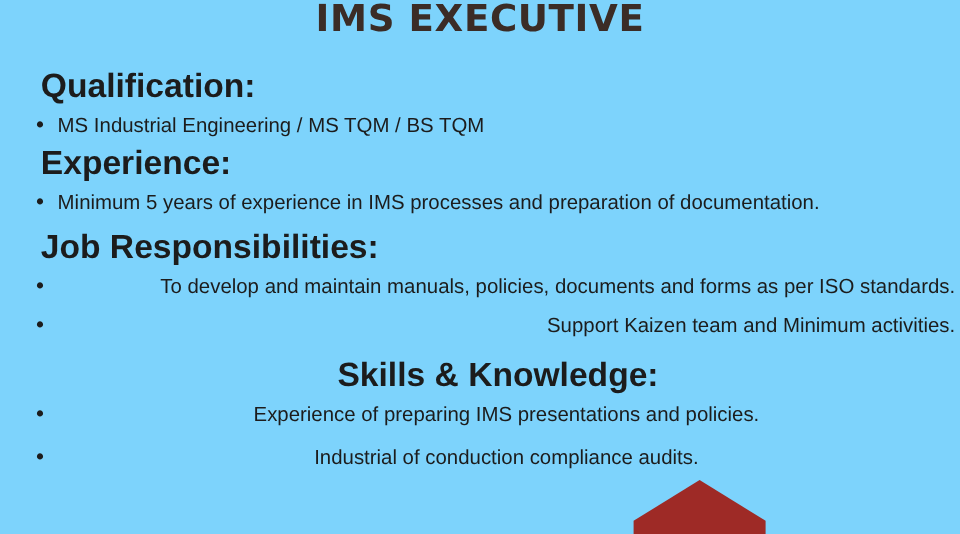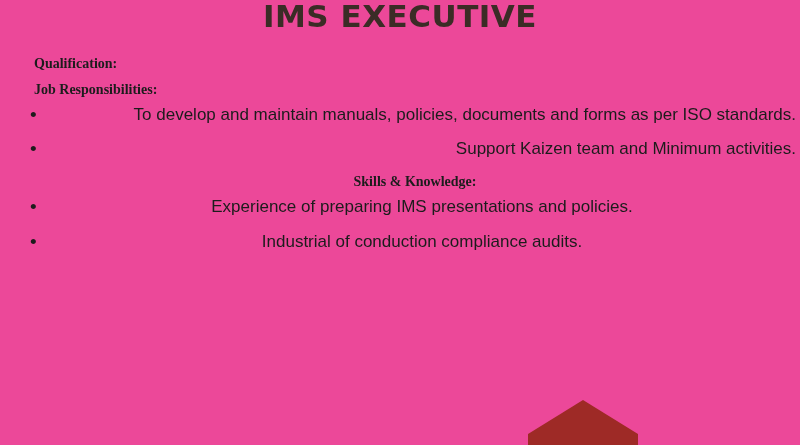--- a/index.html
+++ b/index.html
@@ -12,21 +12,21 @@
     overflow: hidden;
     background: #d9d9d9;
     font-family: "Liberation Sans", sans-serif;
     color: #231f20;
     position: relative;
   }
   .page {
     position: relative;
     width: 800px;
     height: 445px;
-    background: #ec4899;
+    background: #7dd3fc;
     overflow: hidden;
   }
   .title {
     position: absolute;
     top: -2px;
     left: 0;
     width: 800px;
     text-align: center;
     font-size: 31px;
     font-weight: bold;
@@ -34,25 +34,25 @@
     color: #3b2c26;
     font-family: "DejaVu Sans", sans-serif;
   }
   .content {
     position: absolute;
     top: 56px;
     left: 26px;
     width: 770px;
   }
   .section-head {
-    font-size: 14px;
+    font-size: 28px;
     font-weight: bold;
     color: #1c1c1c;
     margin: 0 0 6px 8px;
-    font-family: Liberation Serif, serif;
+    font-family: Liberation Sans, sans-serif;
   }
   .section {
     margin-bottom: 8px;
   }
   .sec-qual { margin-bottom: 2px; }
   .bullets {
     list-style: none;
     margin: 0;
     padding: 0;
   }
@@ -91,22 +91,31 @@
 <body>
 
 <div class="page">
 
   <div class="title">IMS EXECUTIVE</div>
 
   <div class="content">
 
     <div class="section sec-qual">
       <div class="section-head">Qualification:</div>
+      <ul class="bullets">
+        <li>MS Industrial Engineering / MS TQM / BS TQM</li>
+      </ul>
     </div>
 
+    <div class="section sec-exp">
+      <div class="section-head">Experience:</div>
+      <ul class="bullets">
+        <li>Minimum 5 years of experience in IMS processes and preparation of documentation.</li>
+      </ul>
+    </div>
 
     <div class="section sec-resp gap-top">
       <div class="section-head">Job Responsibilities:</div>
       <ul class="bullets">
         <li>To develop and maintain manuals, policies, documents and forms as per ISO standards.</li>
         <li>Support Kaizen team and Minimum activities.</li>
       </ul>
     </div>
 
     <div class="section sec-skills">

